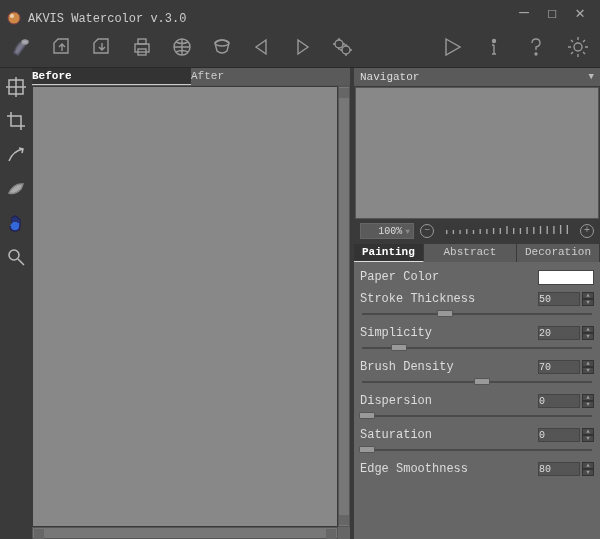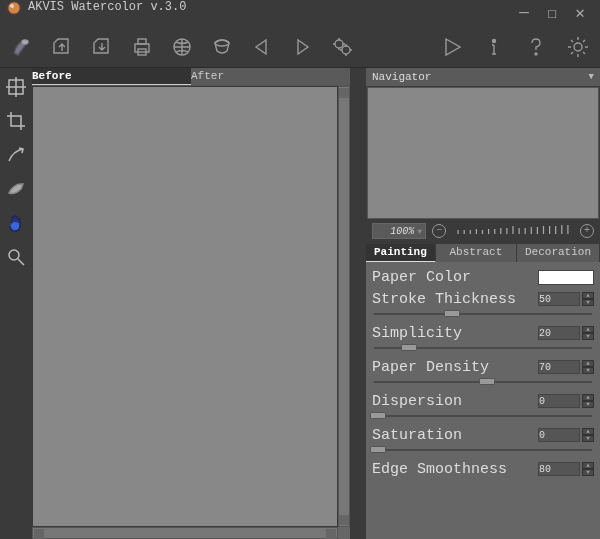--- a/index.html
+++ b/index.html
@@ -9,21 +9,21 @@
     font-family: "SimSun", "Courier New", monospace;
     font-size: 11px;
     color: #ddd;
     overflow: hidden;
     position: relative;
   }
   
   .titlebar {
     height: 26px;
     background: #3a3a3a;
-    display: flex; align-items: flex-start;
+    display: flex; align-items: flex-end;
     padding: 0 6px;
   }
   .titlebar .app-icon { width: 16px; height: 16px; margin-right: 6px; }
   .titlebar .title { flex: 1; color: #ccc; font-size: 12px; }
   .win-btn { width: 28px; height: 26px; display:flex; align-items:center; justify-content:center; color:#aaa; font-size:16px;}
   
   .toolbar {
     height: 42px;
     background: #3a3a3a;
     display: flex; align-items: center;
@@ -88,39 +88,38 @@
     border:1px solid #555;
   }
   .scroll-h .arrow { width:10px; height:10px; margin:1px; background:#666;}
   .scroll-h .track { flex:1; background:#777;}
   .corner { width:12px; height:12px; background:#666;}
   
   .right-panel {
     flex:1;
     display:flex; flex-direction:column;
     background:#3a3a3a;
-    padding-left:16px;
+    padding-left:4px;
   }
   .nav-head {
     height:18px; display:flex; align-items:center;
     background:#5a5a5a;
     padding:0 6px;
     font-size:11px; color:#ddd;
   }
   .nav-head .spacer{flex:1;}
   .nav-head .chev{font-size:9px;color:#bbb;}
   .nav-preview {
     height:132px; background:#888; margin:1px;
     border:1px solid #555;
   }
   .zoom-row {
     height:22px; display:flex; align-items:center;
     gap:6px; padding:0 6px;
     background:#3a3a3a;
-    font-style:italic;
   }
   .zoom-val {
     width:54px; height:16px; background:#5a5a5a;
     display:flex; align-items:center; justify-content:flex-end;
     padding-right:3px; font-size:10px;
     border:1px solid #666;
   }
   .zoom-val .tri { font-size:8px; margin-left:3px; color:#888;}
   .circ-btn { width:14px; height:14px; border:1.5px solid #999; border-radius:50%;
     display:flex;align-items:center;justify-content:center;font-size:10px;color:#999;line-height:0;}
@@ -147,21 +146,21 @@
     display:flex; flex-direction:column; gap:4px;
   }
   .prow {
     display:flex; flex-direction:column;
   }
   .prow.short .top{margin-bottom:0;}
   .prow .top {
     display:flex; align-items:center;
     height:18px;
   }
-  .plabel { font-size:15px; color:#ddd;font-family:Liberation Mono, monospace; }
+  .plabel { font-size:12px; color:#ddd;font-family:Liberation Mono, monospace; }
   .p-swatch {
     width:56px; height:15px; background:#fff; margin-left:auto;
     border:1px solid #444;
   }
   .p-val {
     width:42px; height:14px; background:#555;
     border:1px solid #444; color:#ddd; font-size:10px;
     padding-right:3px;
     margin-left:auto;
     font-family:inherit;line-height:12px;
@@ -429,21 +428,21 @@
               <div>▼</div>
             </div>
           </div>
         <div class="p-slider">
             <div class="track"></div>
             <div class="thumb" style="left: 16%;"></div>
           </div>
       </div>
       <div class="prow">
         <div class="top">
-            <span class="plabel">Paper Density</span>
+            <span class="plabel">Brush Density</span>
           <input class="p-val" value="70" style="">
           <div class="p-spin">
               <div>▲</div>
               <div>▼</div>
             </div>
           </div>
         <div class="p-slider">
             <div class="track"></div>
             <div class="thumb" style="left: 52%;"></div>
           </div>

